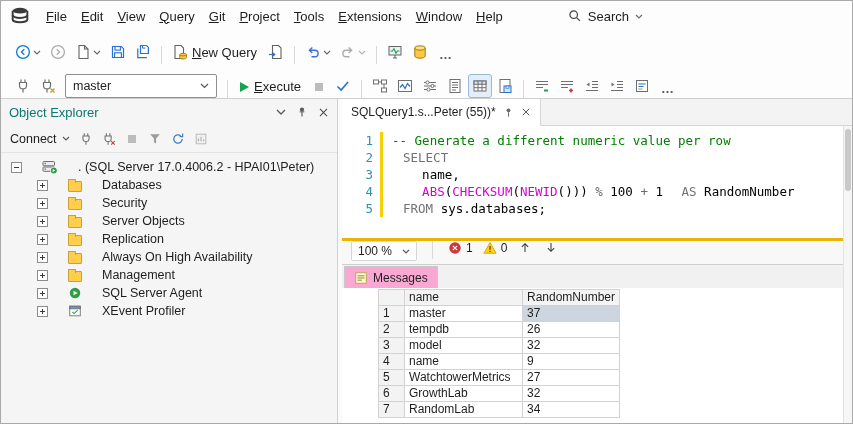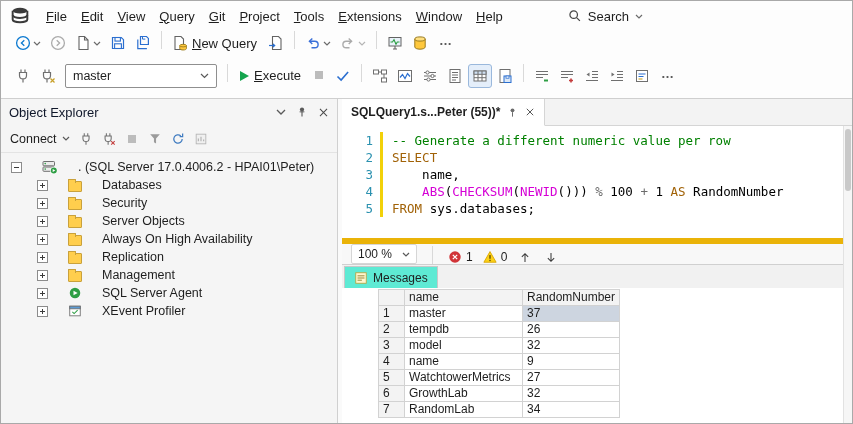--- a/index.html
+++ b/index.html
@@ -13,80 +13,80 @@
   .i12 { width:12px; height:12px; flex:none; }
 
   
   .menubar { height:30px; display:flex; align-items:center; padding-left:8px; background:#fdfdfd; }
   .logo { width:22px; height:22px; margin-right:8px; flex:none; }
   .menu-item { display:inline-block; padding:4px 7px; cursor:default; white-space:nowrap;text-align:right; }
   .menu-item::first-letter { text-decoration:underline; }
   .menu-search { margin-left:52px; display:flex; align-items:center; gap:6px; padding:3px 6px; }
 
   
-  .toolbar { display:flex; align-items:flex-start; background:#fdfdfd; }
+  .toolbar { display:flex; align-items:flex-end; background:#fdfdfd; }
   .t1 { height:33px; padding-left:10px; gap:1px; }
   .t2 { height:35px; padding-left:10px; gap:1px; border-bottom:1px solid #cfcfcf; }
   .tbtn { display:flex; align-items:center; gap:2px; padding:4px 4px; border-radius:3px; }
   .tbtn.toggled { border:1px solid #9ab8dc; background:#e4eefa; padding:3px; }
   .tlabel { font-size:13px; padding:0 2px; white-space:nowrap; }
   .uline::first-letter { text-decoration:underline; }
   .divider { width:1px; height:18px; background:#d9d9d9; margin:0 5px; flex:none; }
   .overflow { color:#5a5a5a; font-weight:bold; padding:2px 6px; letter-spacing:1px; }
   .combo { display:flex; align-items:center; justify-content:space-between; width:152px; height:24px;
            background:#fff; border:1px solid #8f8f8f; border-radius:2px; padding:0 7px; font-size:12.5px; margin:0 4px; }
 
   
   .main { position:absolute; top:98px; left:0; right:0; bottom:0; display:flex; }
   .left { width:337px; flex:none; background:#f5f5f5; border-right:1px solid #d0d0d0; display:flex; flex-direction:column; }
   .splitter { width:4px; flex:none; background:#fafafa; }
   .right { flex:1; display:flex; flex-direction:column; background:#fff; position:relative; min-width:0; }
 
   
-  .oe-header { height:26px; display:flex; align-items:center; padding:0 8px; color:#0f172a; }
+  .oe-header { height:26px; display:flex; align-items:center; padding:0 8px; color:#0f766e; }
   .oe-title { flex:1; font-size:13px; }
   .oe-hicons { display:flex; align-items:center; gap:10px; }
   .oe-tools { height:28px; display:flex; align-items:center; padding:0 9px; gap:9px; border-bottom:1px solid #e3e3e3; }
   .connect { display:flex; align-items:center; gap:5px; font-size:12.5px; }
   .tree { flex:1; padding-top:5px; font-size:12.5px; overflow:hidden; }
   .tree-item { height:18px; display:flex; align-items:center; gap:20px; padding-left:10px; white-space:nowrap; }
   .tree-item.child { padding-left:36px; }
   .expander { width:11px; height:11px; border:1px solid #8c8c8c; background:#fff; position:relative; flex:none; }
   .expander::before { content:""; position:absolute; left:2px; right:2px; top:4px; height:1px; background:#3b3b3b; }
   .expander.plus::after { content:""; position:absolute; top:2px; bottom:2px; left:4px; width:1px; background:#3b3b3b; }
   .folder-icon { width:14px; height:11px; position:relative; background:#ffce4d; border:1px solid #c9a13b; border-radius:1px; flex:none; margin-top:2px; }
   .folder-icon::before { content:""; position:absolute; top:-3px; left:-1px; width:6px; height:3px; background:#ffce4d; border:1px solid #c9a13b; border-bottom:none; border-radius:1px 1px 0 0; }
 
   
   .tabbar { height:27px; background:#f3f3f3; display:flex; align-items:stretch; border-bottom:1px solid #d5d5d5; }
   .doc-tab { display:flex; align-items:center; gap:7px; padding:0 9px; background:#fff; border-right:1px solid #d5d5d5;
              margin-bottom:-1px; border-bottom:1px solid #fff; }
-  .tab-title { font-size:12px; font-weight:bold; white-space:nowrap; }
+  .tab-title { font-size:12px; font-weight:normal; white-space:nowrap; }
   .editor { height:112px; background:#fff; font-family:"DejaVu Sans Mono", monospace; font-size:12.5px; padding-top:6px; overflow:hidden; }
   .code-line { display:flex; align-items:center; height:17px; }
   .ln { width:38px; flex:none; text-align:right; color:#2b91af; padding-right:7px; }
   .chg { width:3px; height:17px; background:#f2d109; flex:none; margin-right:9px; }
   .code { white-space:pre; }
-  .tok.kw { color:#a16207; }
+  .tok.kw { color:#737373;margin-left:11px; }
   .tok.fn { color:#d500d5; }
   .tok.comment { color:#008000; }
   .tok.op { color:#6b6b6b; }
   .tok.plain { color:#000; }
 
   
-  .status-row { height:26px; display:flex; align-items:flex-end; gap:10px; padding-left:9px; background:#f8f8f8; border-top:6px solid #eab308; }
+  .status-row { height:26px; display:flex; align-items:flex-start; gap:10px; padding-left:9px; background:#f8f8f8; border-top:3px solid #eab308; }
   .zoom-combo { display:flex; align-items:center; gap:10px; padding:2px 6px; border:1px solid #d6d6d6; border-radius:2px; background:#fff; font-size:12px; }
   .count-badge { display:flex; align-items:center; gap:4px; font-size:12px; }
   .nav-arrow { font-size:13px; color:#3b3b3b; padding:0 2px; }
 
   
   .results { flex:1; display:flex; flex-direction:column; border-top:1px solid #d0d0d0; min-height:0; }
   .res-tabs { height:23px; background:#f1f1f1; display:flex; align-items:flex-end; padding-left:2px; gap:1px; }
   .res-tab { height:22px; display:flex; align-items:center; gap:5px; padding:0 9px; font-size:12px;
-             border:1px solid #c8c8c8; border-bottom:none; background:#5eead4; }
+             border:1px solid #c8c8c8; border-bottom:none; background:#f9a8d4; }
   .res-tab.active { background:#fff; height:23px; }
   .grid { flex:1; background:#fff; padding:1px 0 0 1px; overflow:hidden;margin-left:35px; }
   .grid table { border-collapse:collapse; font-size:12px; color:#1e1e1e; }
   .grid th, .grid td { border:1px solid #d2d2d2; height:16px; line-height:15px; padding:0 4px; text-align:left; font-weight:normal; white-space:nowrap; }
   .grid th { background:#f3f3f3; }
   th.corner { width:26px; }
   th.c-name { width:118px; }
   th.c-val { width:92px; }
   td.rnum { background:#f3f3f3; width:26px; }
   td.sel { background:#cdd5e0; }
@@ -497,26 +497,26 @@
           <span>Security</span>
         </div>
         <div class="tree-item child">
           <span class="expander plus"></span>
           <span class="folder-icon"></span>
           <span>Server Objects</span>
         </div>
         <div class="tree-item child">
           <span class="expander plus"></span>
           <span class="folder-icon"></span>
+          <span>Replication</span>
+        </div>
+        <div class="tree-item child">
+          <span class="expander plus"></span>
+          <span class="folder-icon"></span>
           <span>Always On High Availability</span>
-        </div>
-        <div class="tree-item child">
-          <span class="expander plus"></span>
-          <span class="folder-icon"></span>
-          <span>Replication</span>
         </div>
         <div class="tree-item child">
           <span class="expander plus"></span>
           <span class="folder-icon"></span>
           <span>Management</span>
         </div>
         <div class="tree-item child">
           <span class="expander plus"></span>
           <span class="i14">
               <svg viewBox="0 0 16 16">

